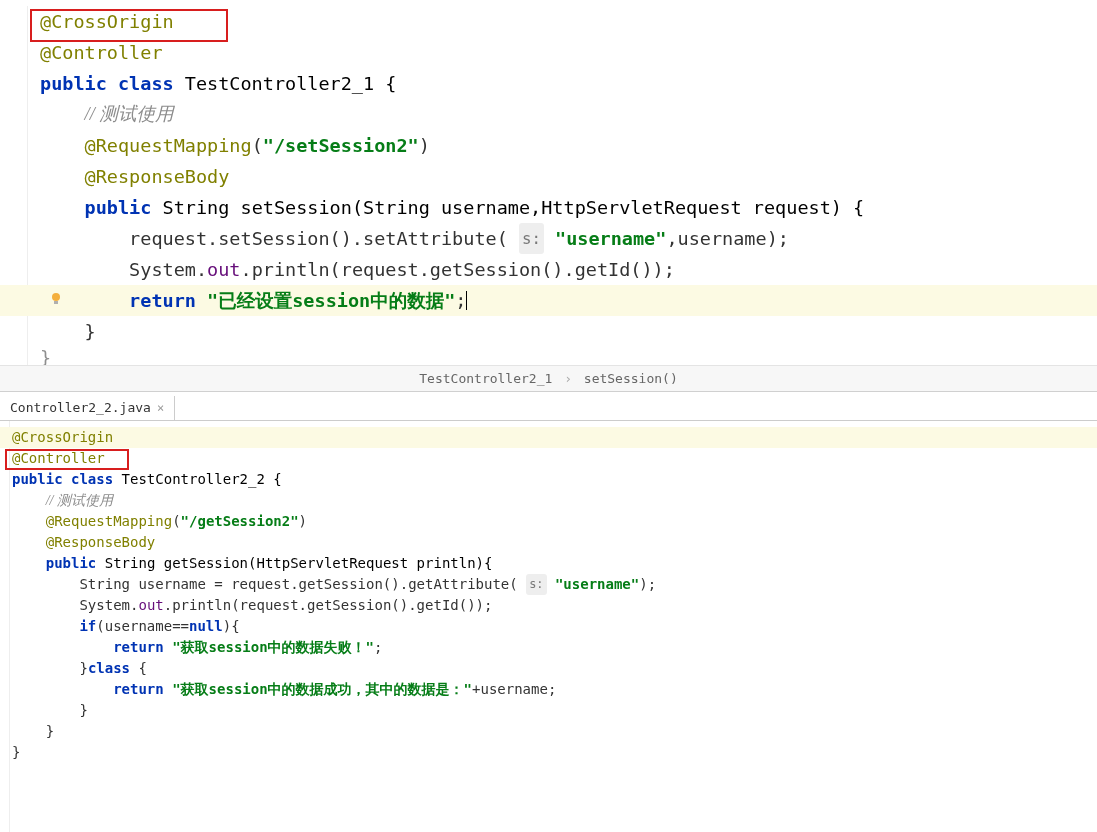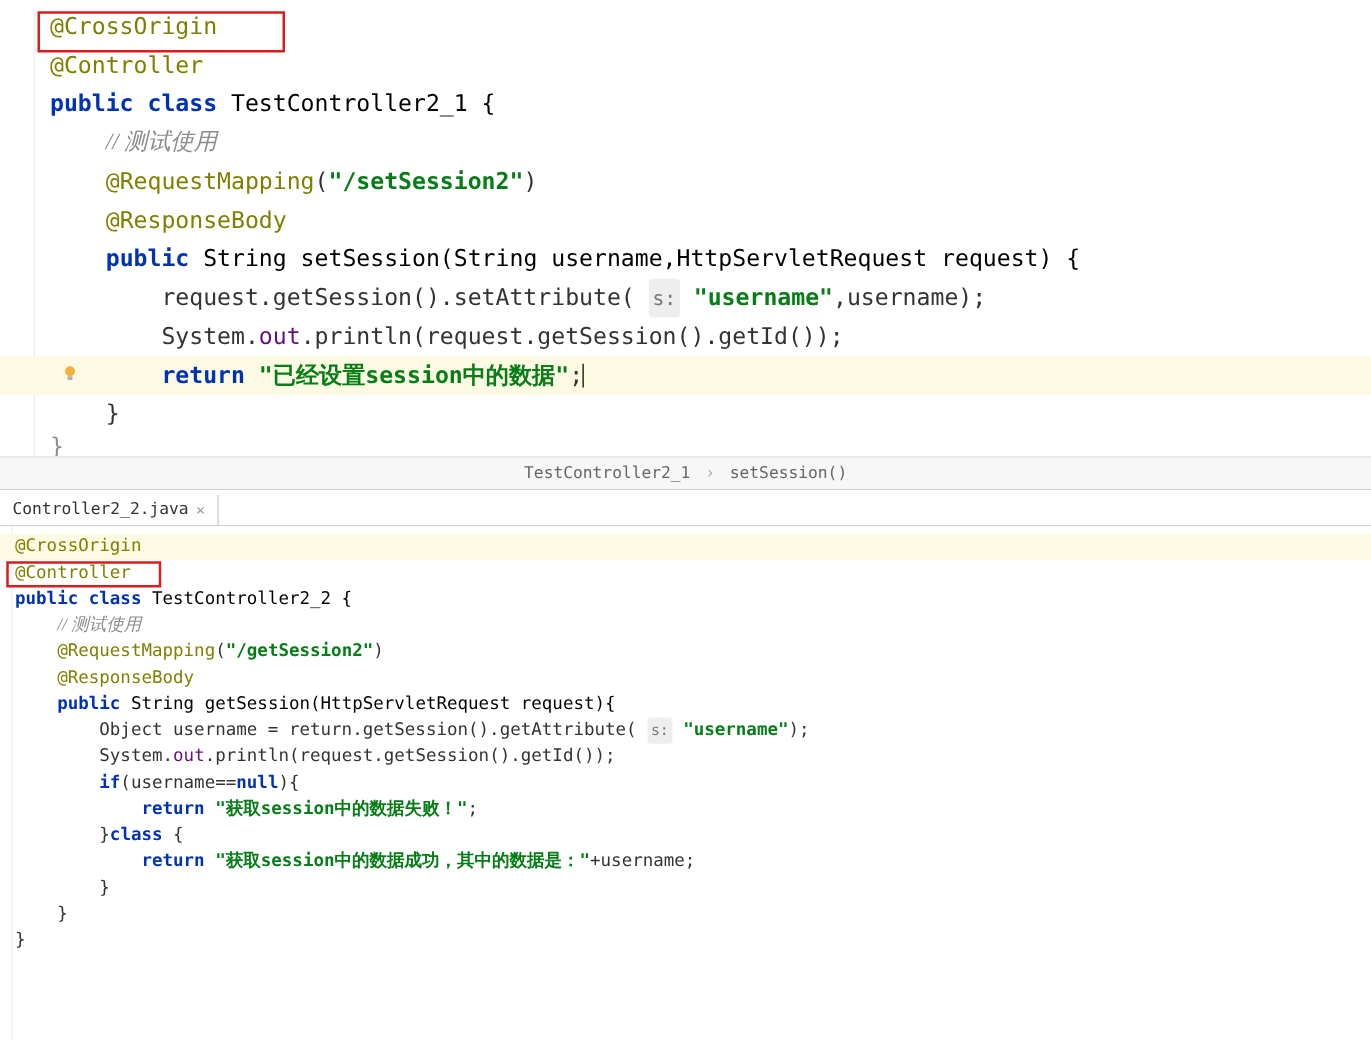--- a/index.html
+++ b/index.html
@@ -39,21 +39,21 @@
   <div class="pane pane-top">
     <div class="gutter"></div>
     <div class="code-block" id="top-code">
         <div class="line"><span></span><span class="ann">@CrossOrigin</span></div>
         <div class="line"><span></span><span class="ann">@Controller</span></div>
         <div class="line"><span></span><span class="kw">public class </span><span class="type">TestController2_1 {</span></div>
         <div class="line"><span>    </span><span class="cmt">// 测试使用</span></div>
         <div class="line"><span>    </span><span class="ann">@RequestMapping</span><span>(</span><span class="str">"/setSession2"</span><span>)</span></div>
         <div class="line"><span>    </span><span class="ann">@ResponseBody</span></div>
         <div class="line"><span>    </span><span class="kw">public </span><span class="type">String setSession(String username,HttpServletRequest request) {</span></div>
-        <div class="line"><span>        </span><span>request.getSession().setAttribute( </span><span class="param-hint">s:</span><span> </span><span class="str">"username"</span><span>,username);</span></div>
+        <div class="line"><span>        </span><span>request.setSession().setAttribute( </span><span class="param-hint">s:</span><span> </span><span class="str">"username"</span><span>,username);</span></div>
         <div class="line"><span>        </span><span>System.</span><span class="field">out</span><span>.println(request.getSession().getId());</span></div>
         <div class="line highlight-line"><span>        </span><span class="kw">return </span><span class="str">"已经设置session中的数据"</span><span>;</span><span class="cursor"></span></div>
         <div class="line"><span>    </span><span>}</span></div>
         <div class="line" style="opacity: 0.55; height: 20px; overflow: hidden;"><span></span><span>}</span></div>
       </div>
     <div class="breadcrumb" style="position:absolute; bottom:0; left:0; right:0;">
       <span>TestController2_1</span>
       <span class="sep">›</span>
       <span>setSession()</span>
     </div>
@@ -74,22 +74,22 @@
   <div class="pane pane-bottom">
     <div class="gutter"></div>
     <div class="code-block" id="bottom-code">
         <div class="line"><span></span><span></span></div>
         <div class="line highlight-line-bottom"><span></span><span class="ann">@CrossOrigin</span></div>
         <div class="line"><span></span><span class="ann">@Controller</span></div>
         <div class="line"><span></span><span class="kw">public class </span><span class="type">TestController2_2 {</span></div>
         <div class="line"><span>    </span><span class="cmt">// 测试使用</span></div>
         <div class="line"><span>    </span><span class="ann">@RequestMapping</span><span>(</span><span class="str">"/getSession2"</span><span>)</span></div>
         <div class="line"><span>    </span><span class="ann">@ResponseBody</span></div>
-        <div class="line"><span>    </span><span class="kw">public </span><span class="type">String getSession(HttpServletRequest request){</span></div>
-        <div class="line"><span>        </span><span>Object username = return.getSession().getAttribute( </span><span class="param-hint">s:</span><span> </span><span class="str">"username"</span><span>);</span></div>
+        <div class="line"><span>    </span><span class="kw">public </span><span class="type">String getSession(HttpServletRequest println){</span></div>
+        <div class="line"><span>        </span><span>String username = request.getSession().getAttribute( </span><span class="param-hint">s:</span><span> </span><span class="str">"username"</span><span>);</span></div>
         <div class="line"><span>        </span><span>System.</span><span class="field">out</span><span>.println(request.getSession().getId());</span></div>
         <div class="line"><span>        </span><span class="kw">if</span><span>(username==</span><span class="kw">null</span><span>){</span></div>
         <div class="line"><span>            </span><span class="kw">return </span><span class="str">"获取session中的数据失败！"</span><span>;</span></div>
         <div class="line"><span>        </span><span>}</span><span class="kw">class </span><span>{</span></div>
         <div class="line"><span>            </span><span class="kw">return </span><span class="str">"获取session中的数据成功，其中的数据是："</span><span>+username;</span></div>
         <div class="line"><span>        </span><span>}</span></div>
         <div class="line"><span>    </span><span>}</span></div>
         <div class="line"><span></span><span>}</span></div>
       </div>
   <div class="redbox" style="left: 5px; top: 28px; width: 124px; height: 21px;"></div>

